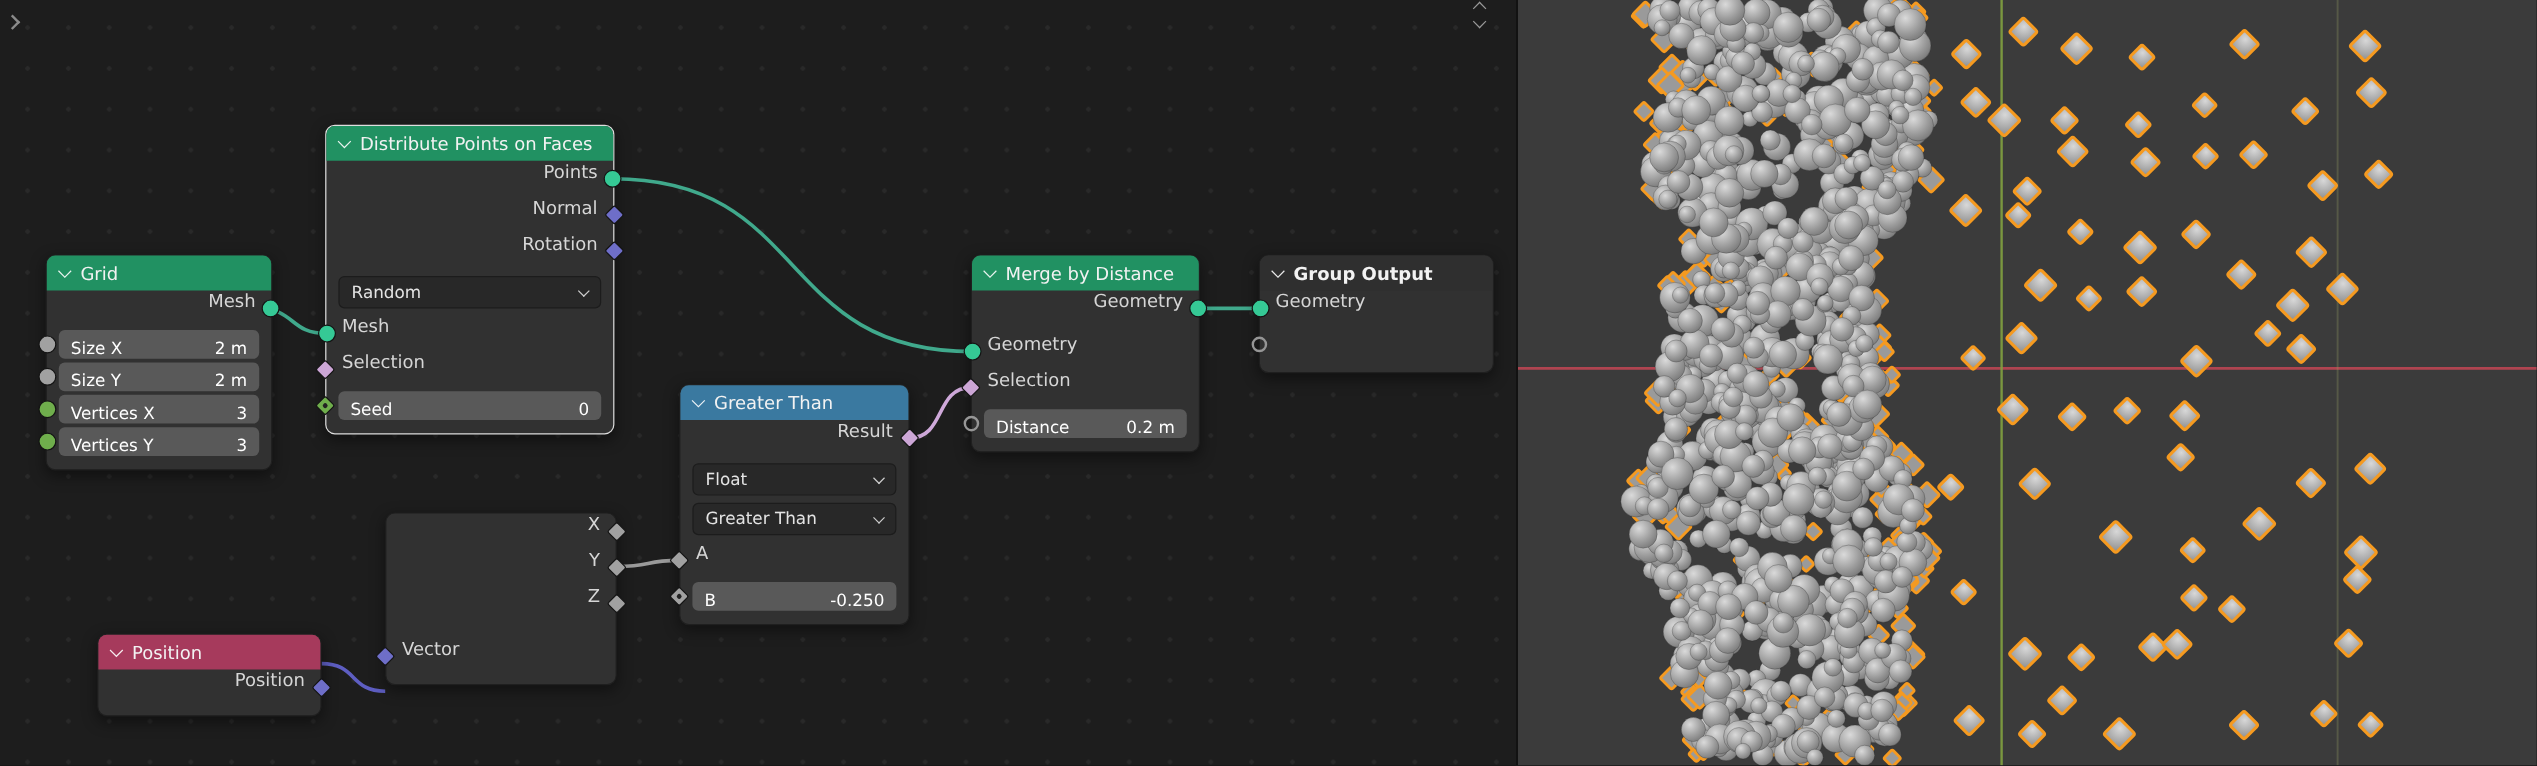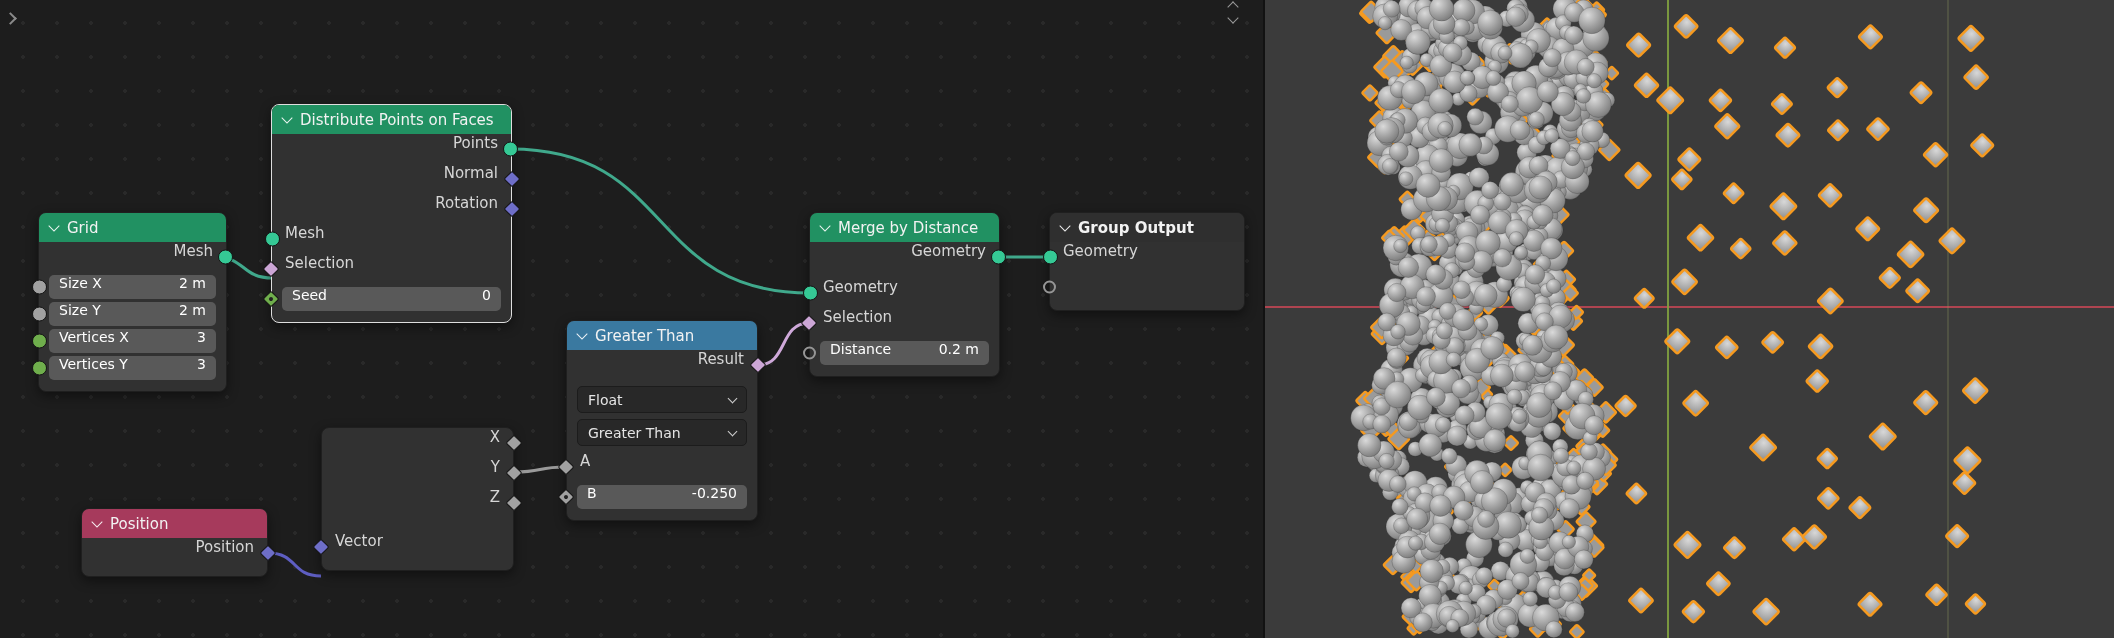--- a/index.html
+++ b/index.html
@@ -34,21 +34,21 @@
   .chev{flex:0 0 auto;width:7px;height:7px;margin-top:-3px;
         border-right:1.8px solid rgba(255,255,255,.9);border-bottom:1.8px solid rgba(255,255,255,.9);
         transform:rotate(45deg);}
 
   .row{position:relative;height:30px;display:flex;align-items:flex-start;padding:0 13px;
        font-size:15px;color:#d6d6d6;white-space:nowrap;}
   .row.out{justify-content:flex-end;}
   .mt6{margin-top:6px;} .mt14{margin-top:14px;}
 
   .frow{position:relative;margin:3px 0;padding:0 10px;}
-  .fieldbox{height:24px;background:#595959;border-radius:5px;display:flex;align-items:flex-start;
+  .fieldbox{height:24px;background:#595959;border-radius:5px;display:flex;align-items:flex-end;
             justify-content:space-between;padding:0 10px;font-size:14px;color:#fff;white-space:nowrap;gap:28px;}
   .ddrow{position:relative;margin:6px 0;padding:0 10px;}
   .ddbox{height:25px;background:#282828;border:1px solid #1c1c1c;border-radius:5px;display:flex;
          align-items:center;justify-content:space-between;padding:0 10px;font-size:14px;color:#e4e4e4;}
   .ddchev{width:6px;height:6px;border-right:1.6px solid #cfcfcf;border-bottom:1.6px solid #cfcfcf;
           transform:rotate(45deg);margin-top:-2px;}
 
   
   .socket{position:absolute;top:50%;z-index:5;}
   .socket.l{left:-7px;} .socket.r{right:-7px;}
@@ -133,20 +133,26 @@
       <span class="socket r circ s-geo"></span>
     </div>
     <div class="row out">
       <span>Normal</span>
       <span class="socket r diam s-vec"></span>
     </div>
     <div class="row out">
       <span>Rotation</span>
       <span class="socket r diam s-vec"></span>
     </div>
+    <div class="ddrow mt14">
+      <div class="ddbox">
+        <span>Random</span>
+        <span class="ddchev"></span>
+      </div>
+    </div>
     <div class="row">
       <span>Mesh</span>
       <span class="socket l circ s-geo"></span>
     </div>
     <div class="row">
       <span>Selection</span>
       <span class="socket l diam s-bool"></span>
     </div>
     <div class="frow">
       <div class="fieldbox">
@@ -169,21 +175,21 @@
     <div class="row out">
       <span>Z</span>
       <span class="socket r diam s-flt"></span>
     </div>
     <div class="row mt14">
       <span>Vector</span>
       <span class="socket l diam s-vec"></span>
     </div>
   </div>
 
-  <div class="node" style="left:81px;top:508px;width:185px;">
+  <div class="node" style="left:81px;top:528px;width:185px;">
     <div class="hdr inp">
       <span class="chev"></span>
       <span>Position</span>
     </div>
     <div class="row out">
       <span>Position</span>
       <span class="socket r diam s-vec"></span>
     </div>
   </div>
 

